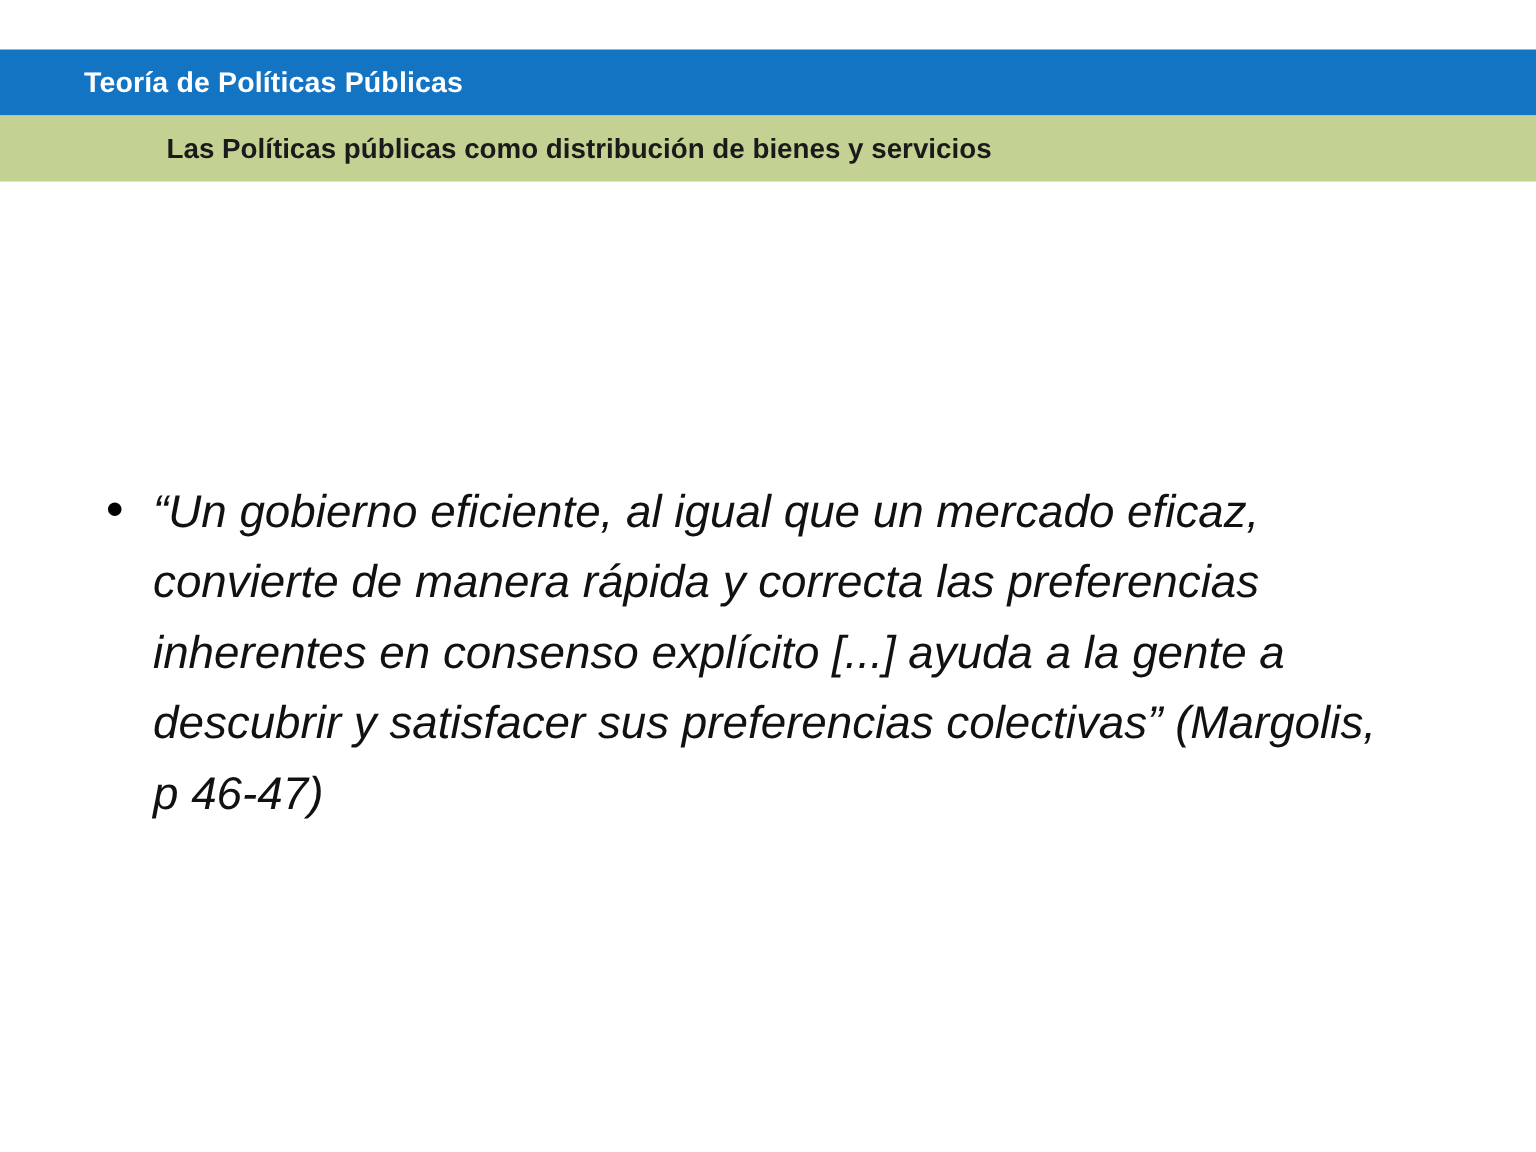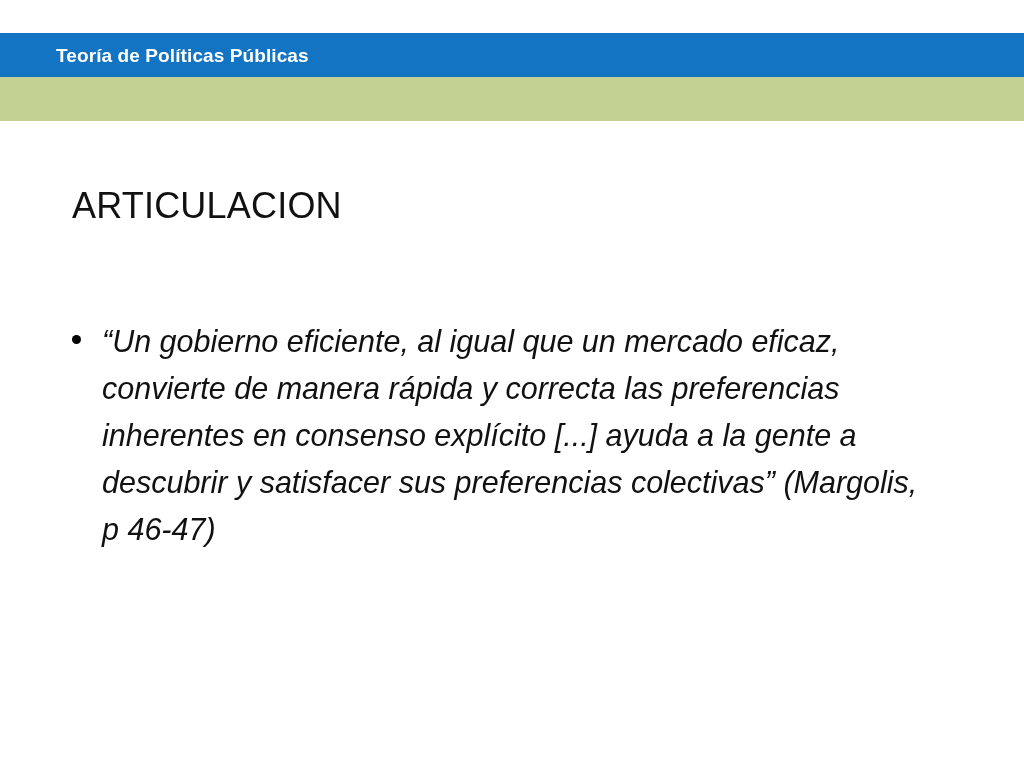--- a/index.html
+++ b/index.html
@@ -98,22 +98,22 @@
 </style>
 </head>
 <body>
 
 <div class="slide">
 
   <div class="band-blue"></div>
   <div class="band-blue-text">Teoría de Políticas Públicas</div>
 
   <div class="band-green"></div>
+  <div class="band-green-text">Las Políticas públicas como distribución de bienes y servicios</div>
 
-  <div class="heading">ARTICULACION</div>
 
   <div class="bullet-block">
     <div class="bullet-row">
       <div class="bullet-dot">
           <span></span>
         </div>
       <div class="bullet-text">“Un gobierno eficiente, al igual que un mercado eficaz, convierte de manera rápida y correcta las preferencias inherentes en consenso explícito [...] ayuda a la gente a descubrir y satisfacer sus preferencias colectivas” (Margolis, p 46-47)</div>
     </div>
   </div>
 

